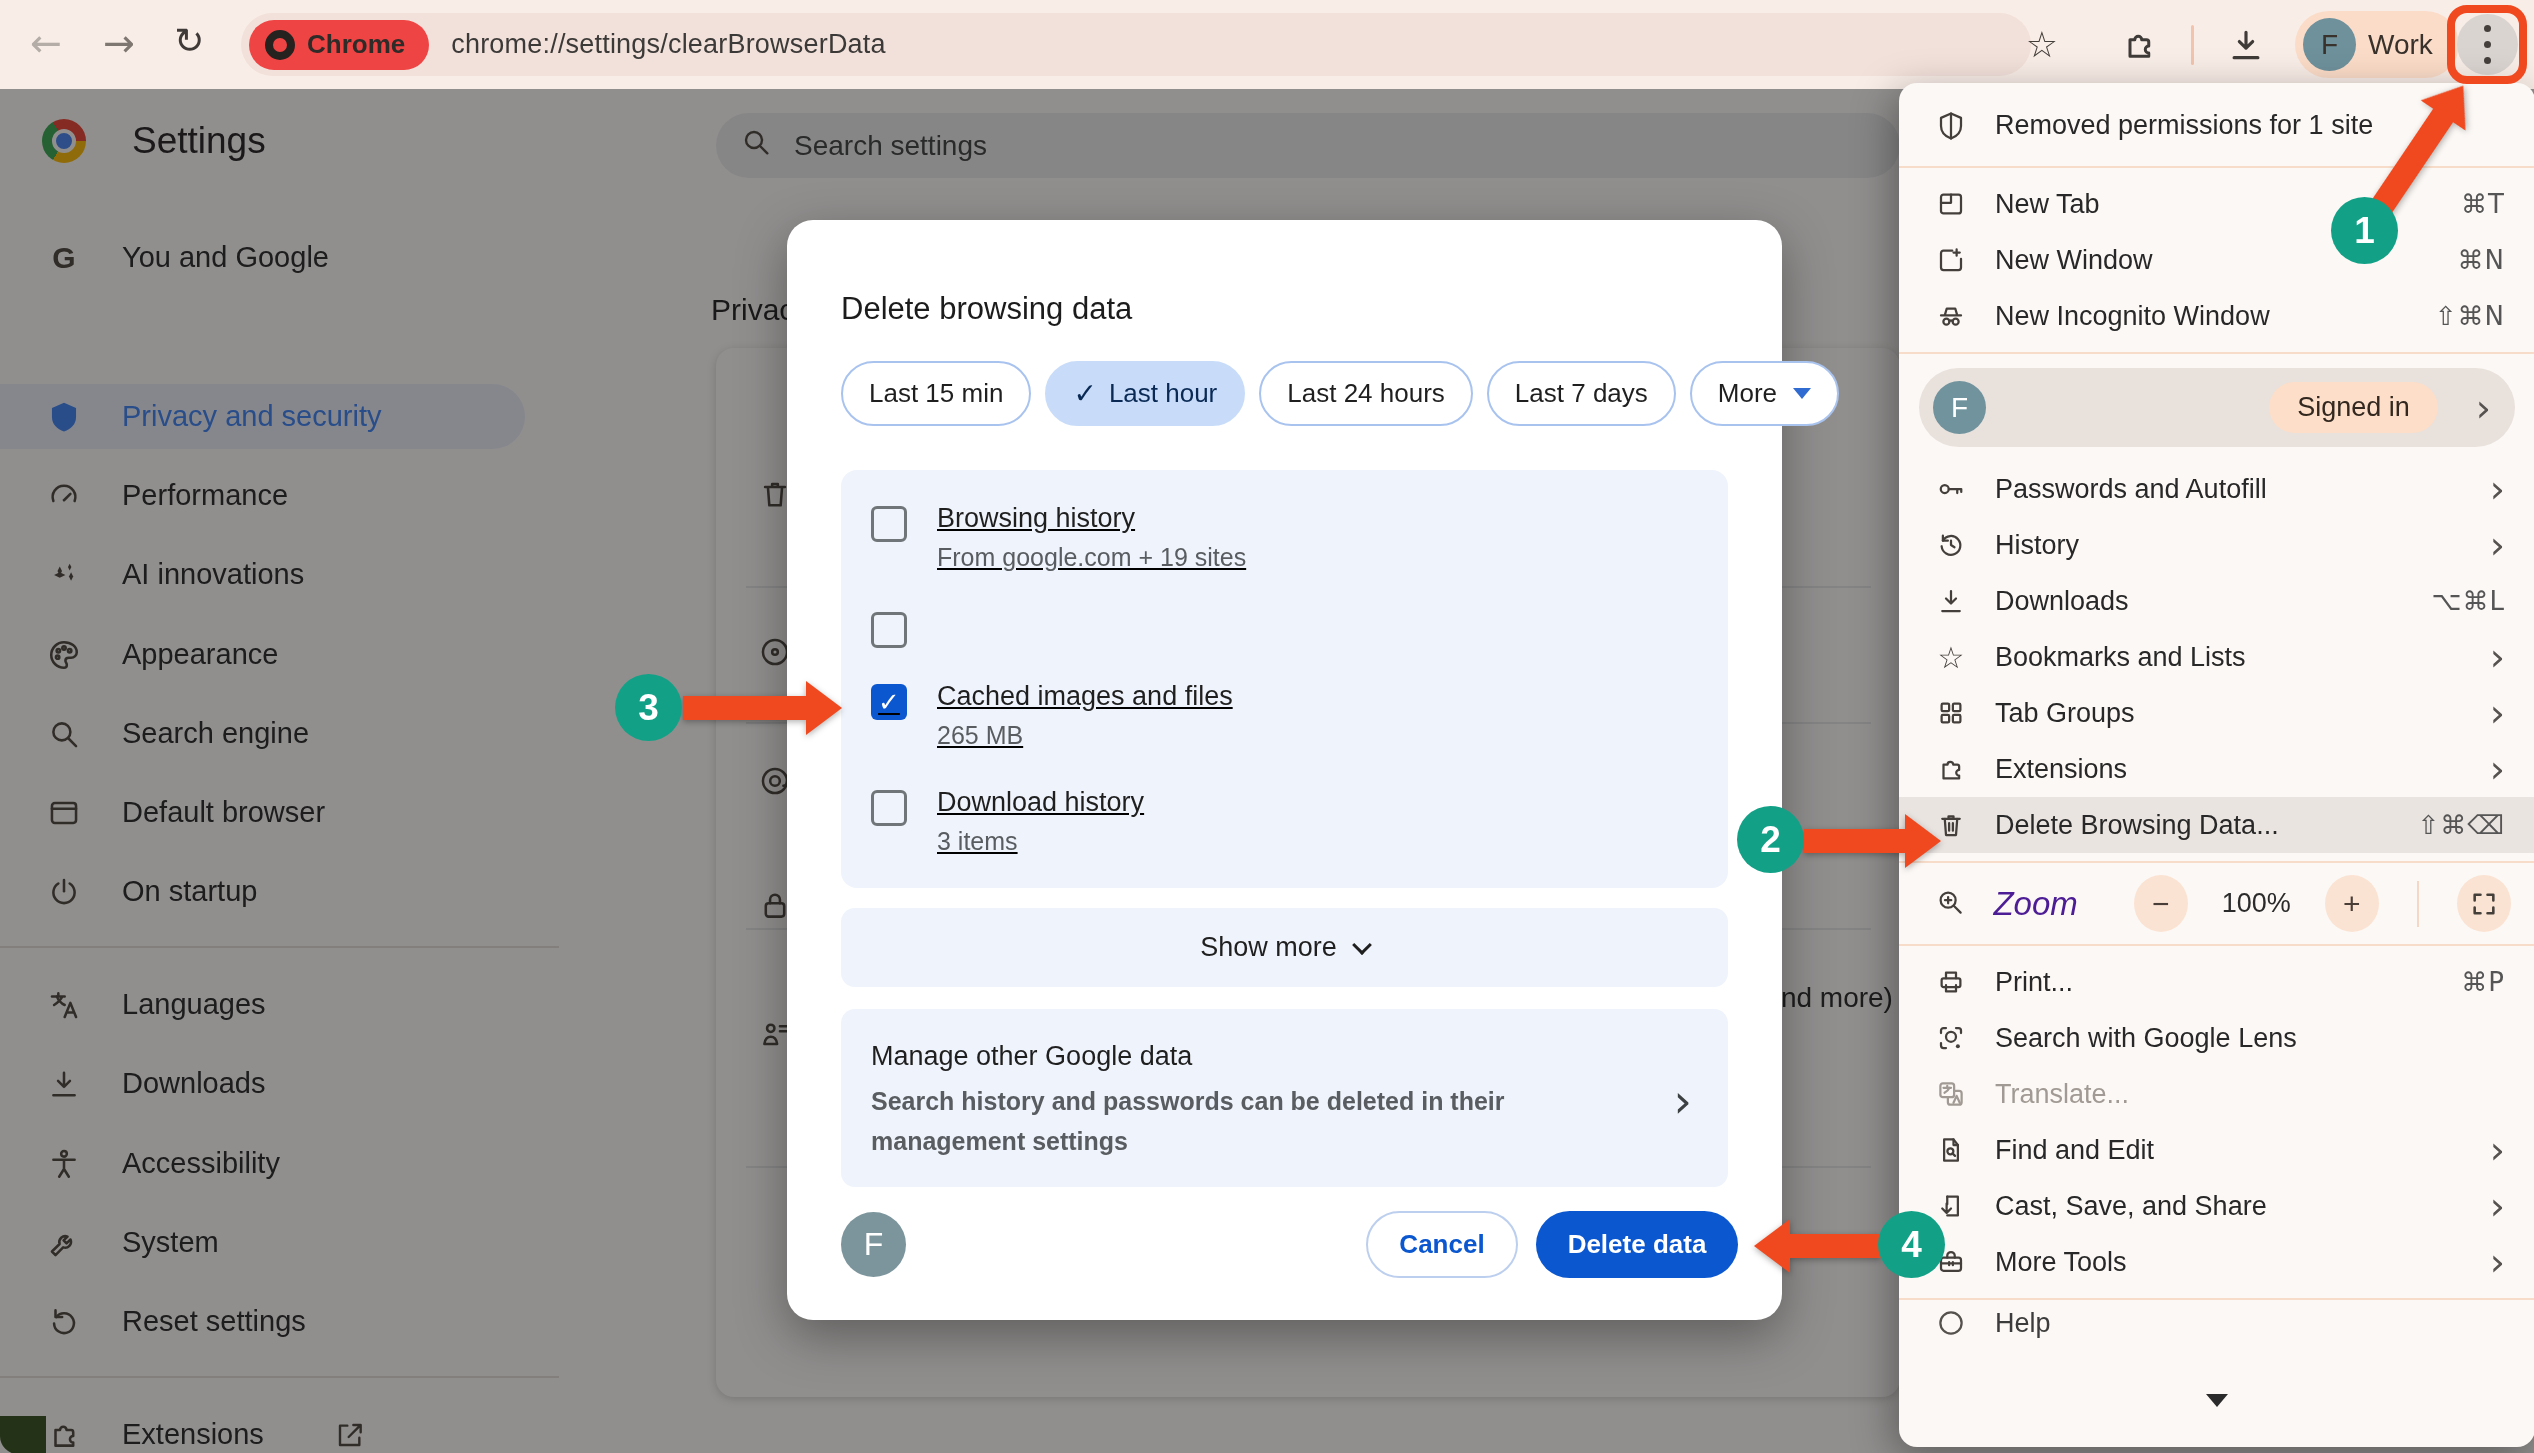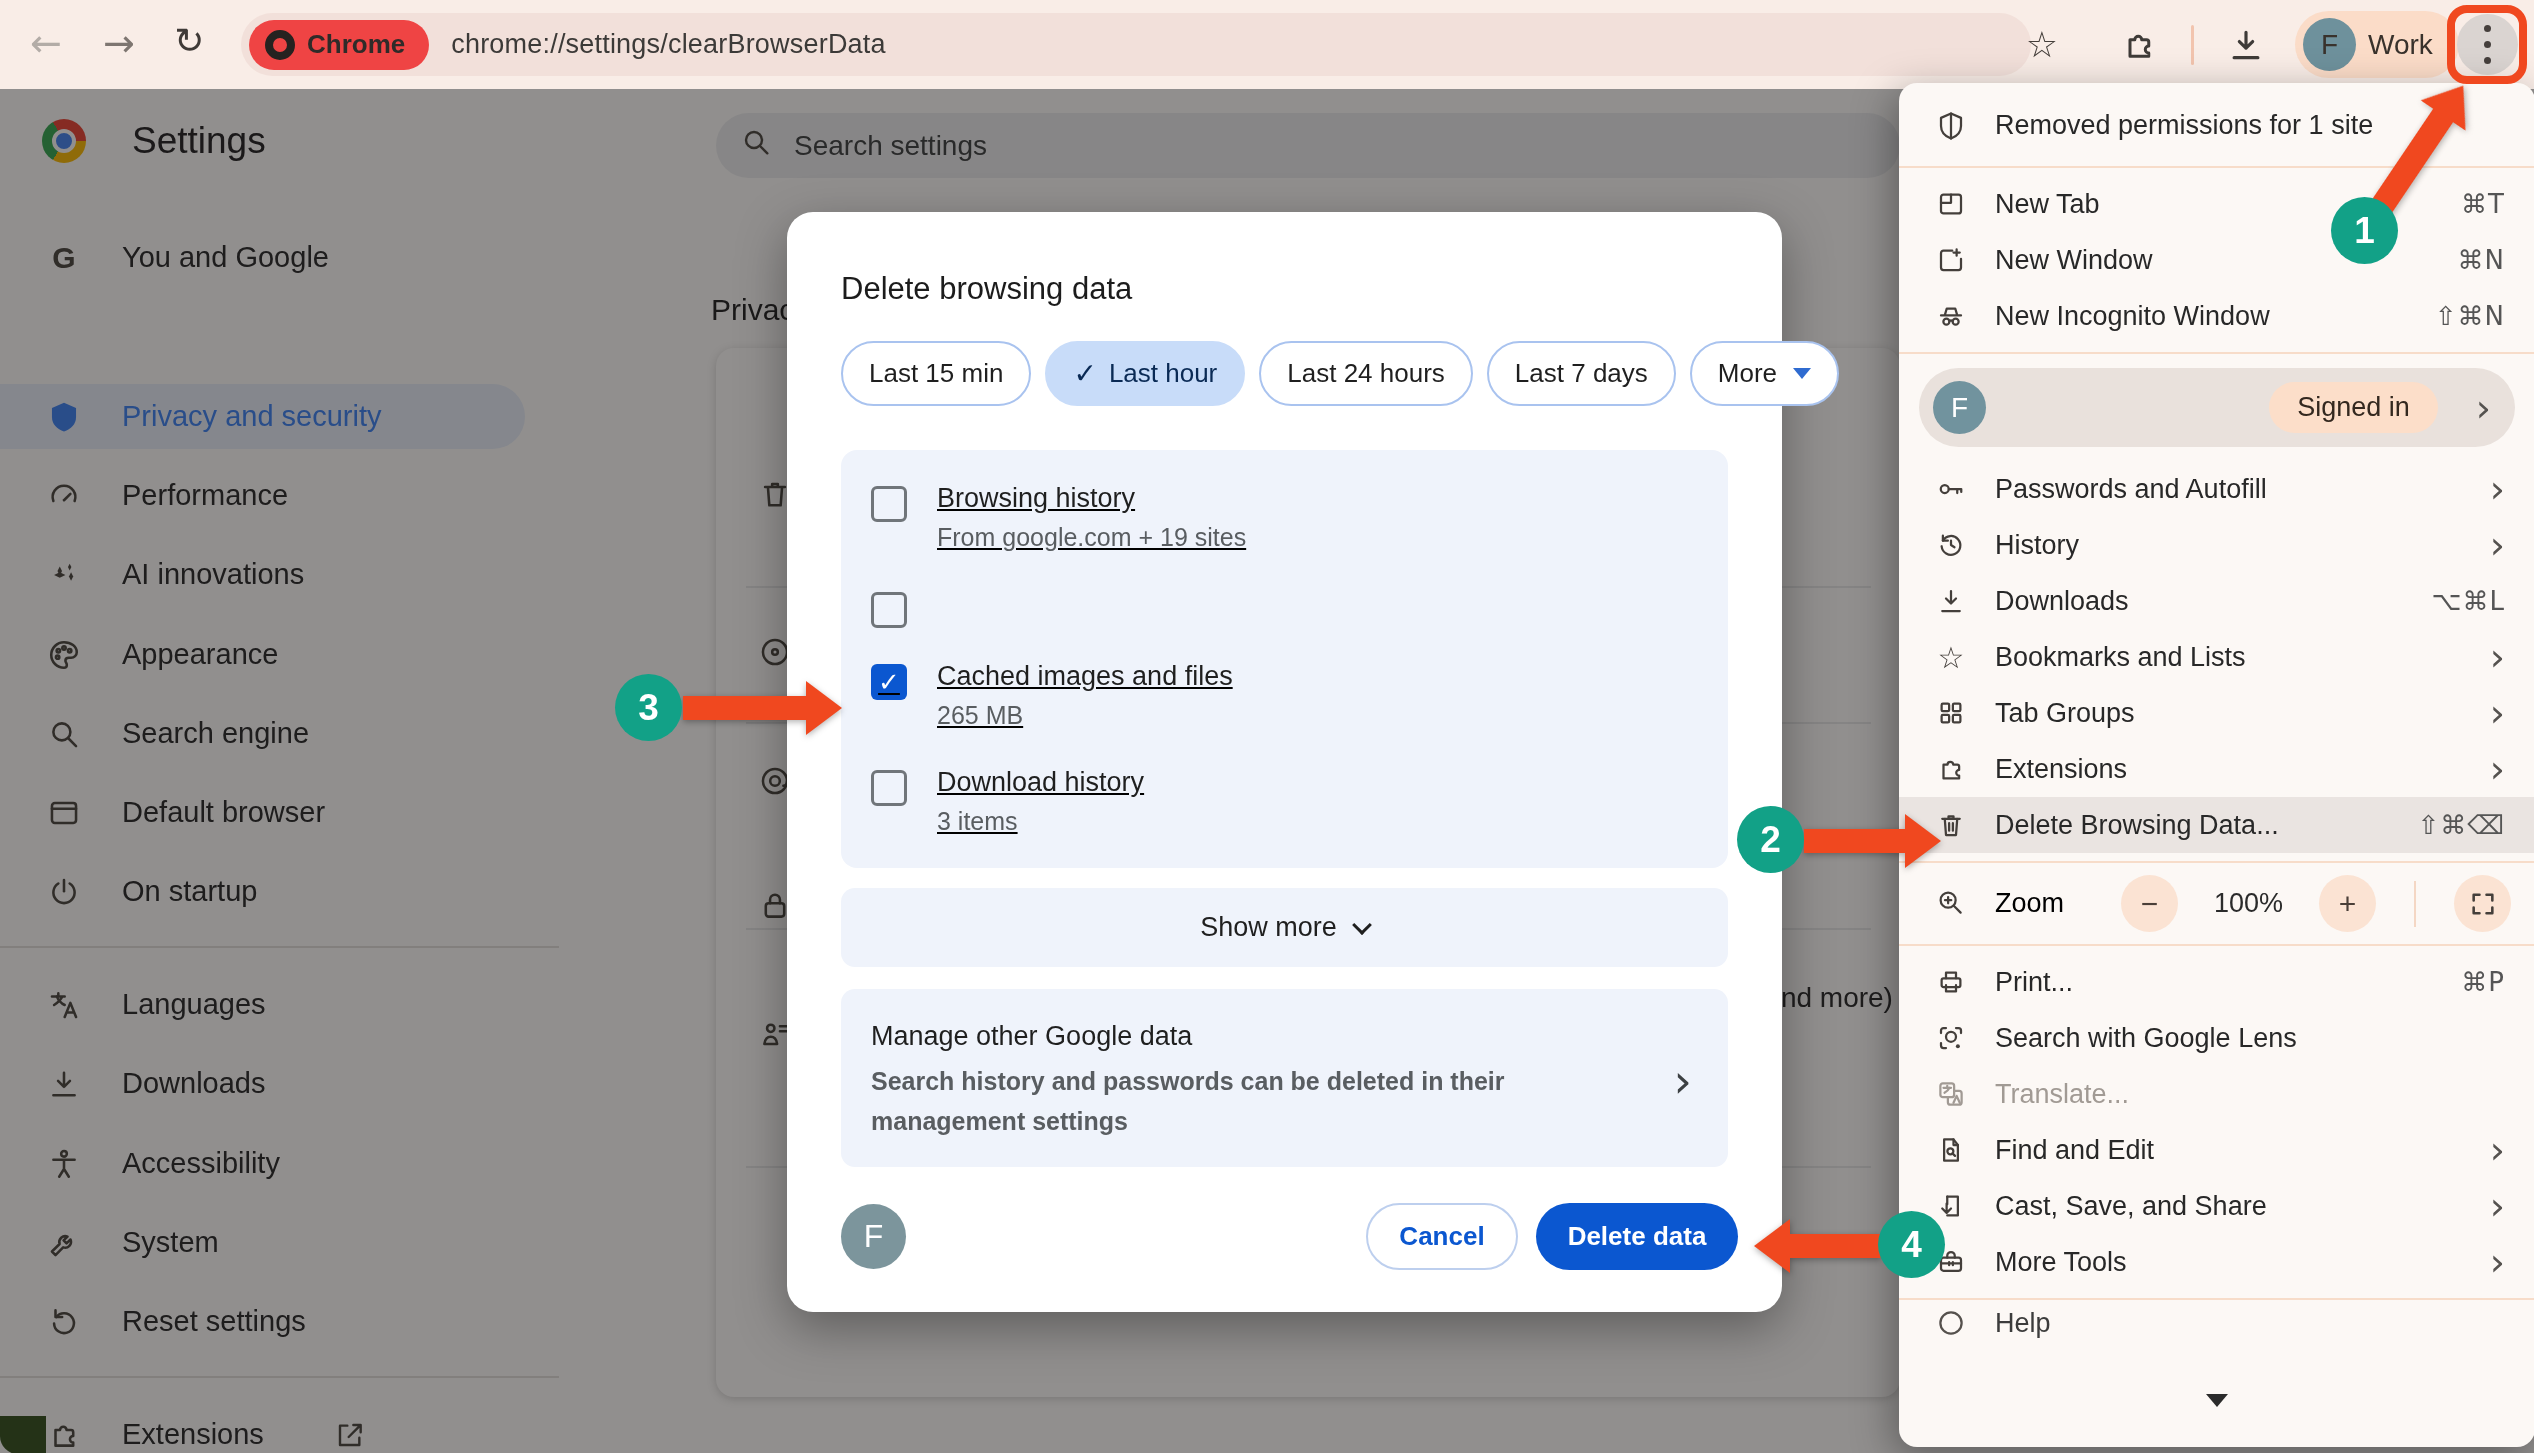--- a/index.html
+++ b/index.html
@@ -47,21 +47,21 @@
   .search-pill { position:absolute; left:716px; top:24px; width:1184px; height:65px; border-radius:33px; background:#EDEFF2; display:flex; align-items:center; gap:22px; padding-left:24px; }
   .search-pill span { font-size:28px; color:#3C4043; }
   .bg-heading { position:absolute; left:711px; top:204px; font-size:30px; color:#1F2023; }
   .bg-card { position:absolute; left:716px; top:259px; width:1184px; height:1049px; background:#FFFFFF; border-radius:18px; box-shadow:0 2px 10px rgba(0,0,0,.18); }
   .bg-row-line { position:absolute; left:30px; width:1125px; height:2px; background:#E8EAED; }
   .bg-ic { position:absolute; left:42px; color:#3E4043; }
   .bg-more { position:absolute; left:1040px; top:634px; font-size:28px; color:#26282B; }
   .overlay { position:absolute; top:89px; left:0; width:2534px; height:1364px; background:rgba(22,17,14,0.47); z-index:5; }
 
   
-  .dialog { position:absolute; left:787px; top:212px; width:995px; height:1100px; background:#FFFFFF; border-radius:26px; z-index:30; box-shadow:0 16px 50px rgba(0,0,0,.35); padding:4px 54px; }
+  .dialog { position:absolute; left:787px; top:220px; width:995px; height:1100px; background:#FFFFFF; border-radius:26px; z-index:30; box-shadow:0 16px 50px rgba(0,0,0,.35); padding:16px 54px; }
   .dlg-title { padding-top:55px; font-size:31px; font-weight:500; color:#1C1C1C; }
   .chips { display:flex; gap:14px; margin-top:34px; }
   .chip { height:65px; border-radius:33px; border:2px solid #A9C3EF; background:#fff; display:flex; align-items:center; gap:12px; padding:0 26px; font-size:26px; font-weight:500; color:#1F1F1F; white-space:nowrap; }
   .chip.sel { background:#C8DCF9; border-color:#C8DCF9; color:#0A2A55; }
   .chip.sel .ck { font-family:"DejaVu Sans",sans-serif; font-size:28px; color:#0A2A55; }
   .chip .caret { width:0; height:0; border-left:9px solid transparent; border-right:9px solid transparent; border-top:11px solid #2F6BD0; margin-left:4px; }
   .list-card { margin-top:44px; background:#EFF3FB; border-radius:16px; padding:14px 0; }
   .drow { display:flex; gap:30px; padding:14px 30px;text-decoration:underline; }
   .cb { width:36px; height:36px; border:3px solid #70757A; border-radius:6px; margin-top:8px; flex:none; }
   .cb.checked { border:none; background:#0B57D0; display:flex; align-items:center; justify-content:center; color:#fff; font-size:26px; font-family:"DejaVu Sans",sans-serif; }
@@ -89,21 +89,21 @@
   .mi.tall { height:65px; }
   .mi.disabled .lbl { color:#A19A94; }
   .mi.disabled .ic { color:#A19A94; }
   .mi.hl { background:#EAE4E1; }
   .m-div { height:2px; background:#F7DCC9; margin:8px 0; }
   .signedin { margin:14px 20px; height:79px; background:#E9E1DC; border-radius:40px; display:flex; align-items:center; padding:0 24px 0 14px; gap:20px; }
   .signedin .avatar { width:53px; height:53px; font-size:28px; background:#71939E; }
   .si-pill { margin-left:auto; background:#FCDEC9; border-radius:26px; padding:10px 28px; font-size:27px; color:#33281F; }
   .signedin .chev { font-size:38px; color:#55524F; font-family:"DejaVu Sans",sans-serif; margin-left:18px; }
   .zoomrow { display:flex; align-items:center; height:65px; padding:0 24px 0 36px; gap:28px; }
-  .zoomrow .lbl { font-size:27px; color:#000000; }
+  .zoomrow .lbl { font-size:33px; color:#4c1d95;font-style:italic; }
   .zbtn { width:57px; height:57px; border-radius:50%; background:#FBE3D3; display:flex; align-items:center; justify-content:center; font-size:30px; color:#4A3F38; }
   .zoom-val { font-size:27px; color:#2B2B2B; width:85px; text-align:center; }
   .z-sep { width:2px; height:46px; background:#F4D7C4; margin:0 10px; }
   .menu-partial { height:30px; overflow:hidden; opacity:.9; }
   .menu-tri { position:absolute; left:50%; bottom:40px; transform:translateX(-50%); width:0; height:0; border-left:11px solid transparent; border-right:11px solid transparent; border-top:13px solid #2B2B2B; }
 
   
   .ann-arrow { position:absolute; display:flex; align-items:center; z-index:50; filter:drop-shadow(0 2px 3px rgba(0,0,0,.3)); }
   .ann-arrow .shaft { height:24px; background:#F0481F; }
   .head-r { width:0; height:0; border-top:27px solid transparent; border-bottom:27px solid transparent; border-left:36px solid #F0481F; }

